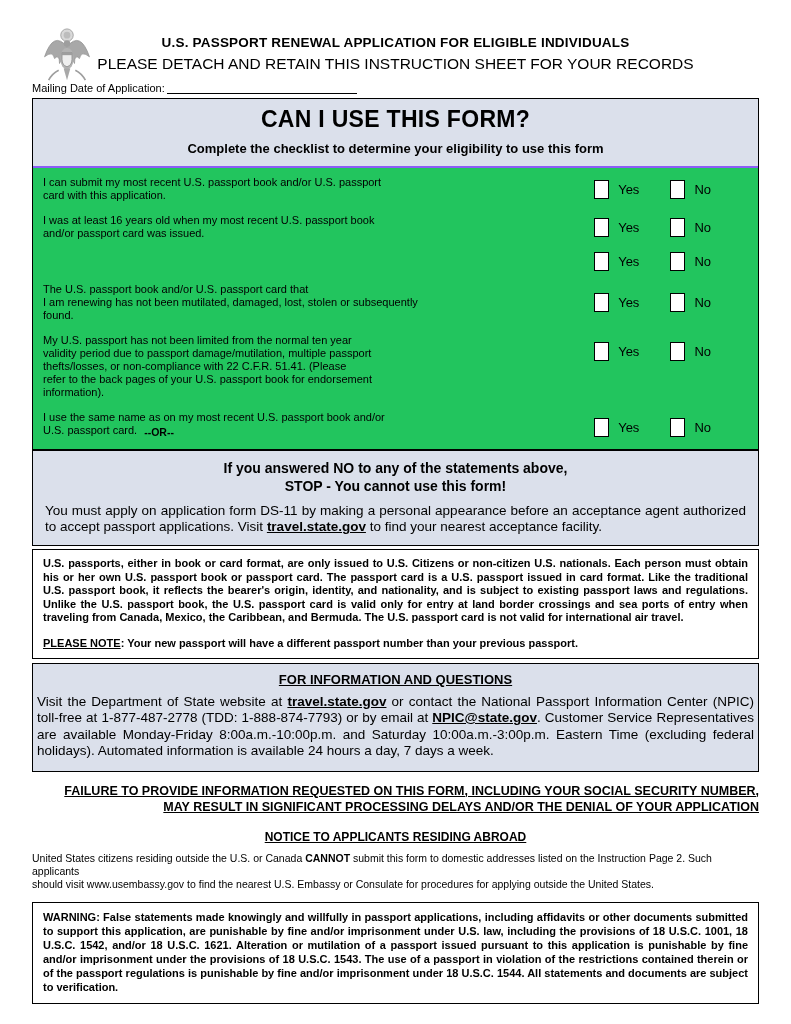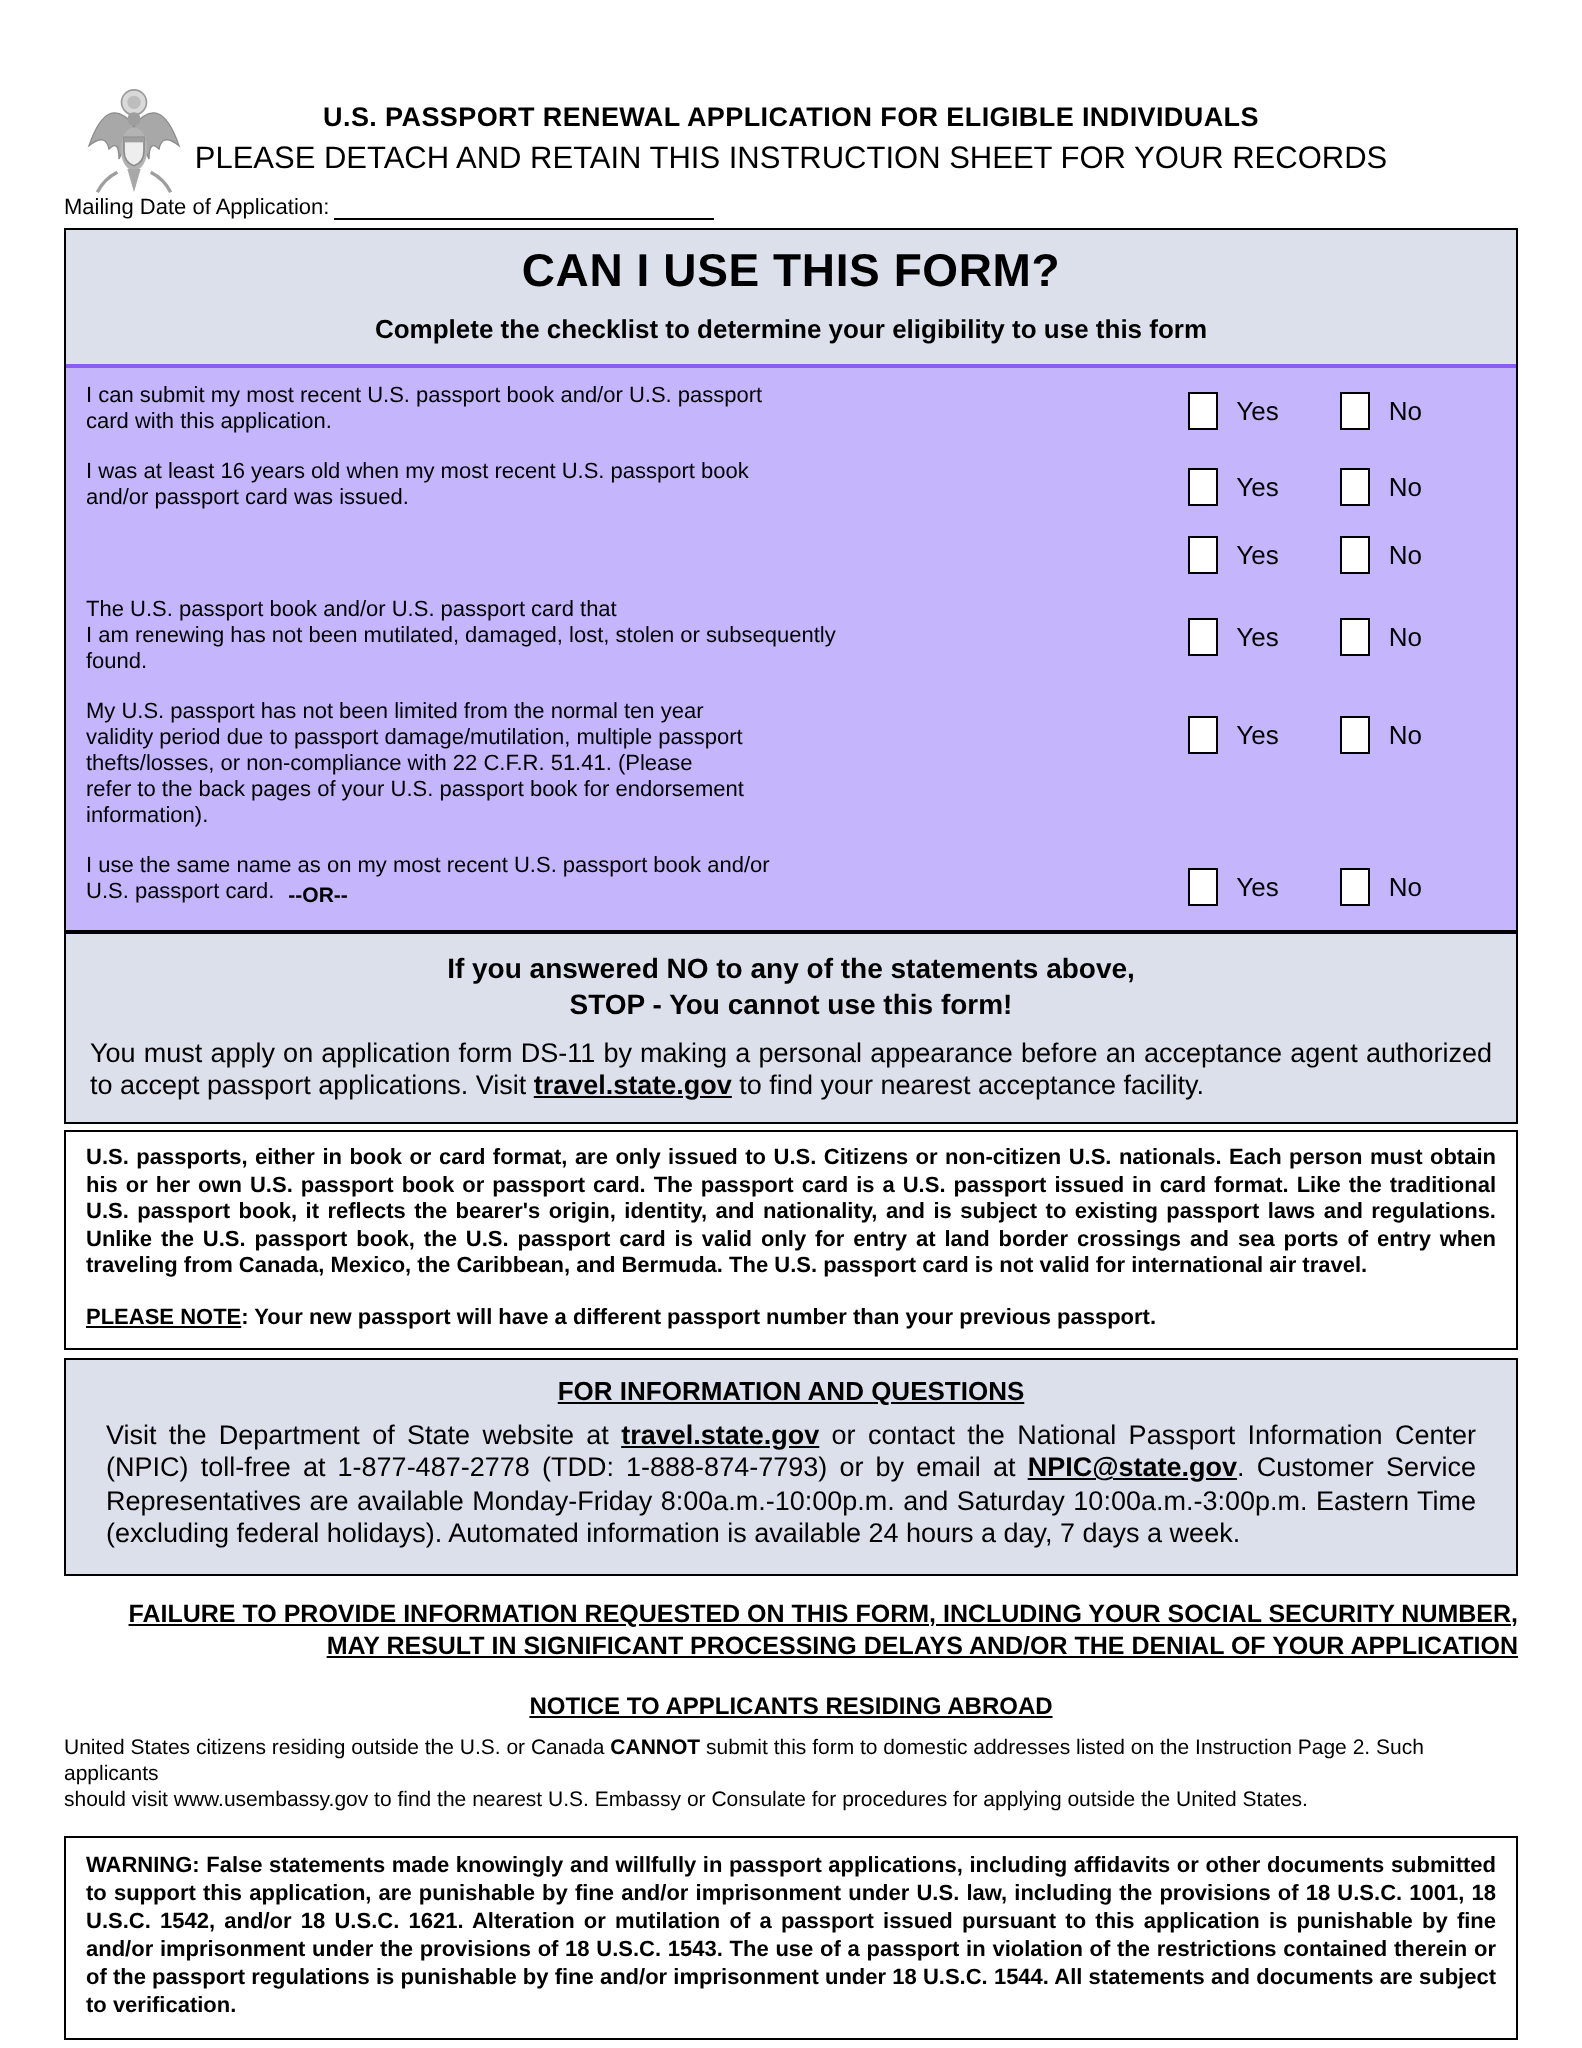--- a/index.html
+++ b/index.html
@@ -7,37 +7,37 @@
     --ink:#000000;
   }
   *{margin:0;padding:0;box-sizing:border-box;}
   html,body{background:#ffffff;}
   body{
     width:791px;height:1024px;overflow:hidden;
     font-family:"Liberation Sans","DejaVu Sans",sans-serif;
     color:var(--ink);
     position:relative;
   }
-  .page{width:727px;margin:16px auto;padding-top:26px;position:relative;}
+  .page{width:727px;margin:0 auto;padding-top:26px;position:relative;}
 
   
   .hdr{position:relative;text-align:center;min-height:64px;}
   .seal{position:absolute;left:10px;top:0;width:50px;height:60px;}
   .hdr-title{font-size:13.5px;font-weight:bold;letter-spacing:.2px;padding-top:9px;}
   .hdr-sub{font-size:15.5px;margin-top:5px;}
   .mail-row{font-size:11px;margin-top:9px;text-align:left;display:flex;align-items:center;}
   .fill-line{display:inline-block;width:190px;border-bottom:1px solid #000;height:12px;margin-left:2px;}
 
   
   .box{border:1.5px solid #000;}
   .elig{margin-top:4px;}
   .elig-head{background:var(--panel);border-bottom:2px solid #8b5cf6;padding:7px 0 10px;text-align:center;}
   .elig-title{font-size:23px;font-weight:bold;letter-spacing:.3px;}
   .elig-sub{font-size:13px;font-weight:bold;margin-top:8px;}
-  .elig-body{padding:8px 10px 10px 10px;background:#c4b5fd;}
+  .elig-body{padding:8px 10px 10px 10px;background:#22c55e;}
   .check-row{display:flex;align-items:center;margin-bottom:12px;}
   .check-row:last-child{margin-bottom:2px;}
   .check-text{font-size:11px;line-height:13px;white-space:pre-line;max-width:505px;}
   .or{font-weight:bold;font-size:10.5px;margin-left:7px;position:relative;top:2px;white-space:nowrap;}
   .t2{display:block;margin-top:7px;}
   .check-controls{display:flex;align-items:center;margin-left:auto;margin-right:37px;flex:none;}
   .check-controls.top{align-self:flex-start;}
   .mt11{margin-top:8px;} .mt9{margin-top:7px;}
   .checkbox{display:inline-block;width:15px;height:19px;border:1.7px solid #000;background:#fff;cursor:pointer;}
   .cb-label{font-size:13px;margin-left:9px;}
@@ -49,21 +49,21 @@
   .stop-body{font-size:13.5px;margin-top:8px;text-align:justify;line-height:16px;}
   .lnk{font-weight:bold;text-decoration:underline;cursor:pointer;}
 
   
   .pinfo{margin-top:3px;padding:7px 10px 9px;}
   .pinfo-body{font-size:11px;font-weight:bold;text-align:justify;line-height:13.5px;}
   .pinfo-note{font-size:11px;font-weight:bold;margin-top:12px;}
   .u{text-decoration:underline;}
 
   
-  .infoq{background:var(--panel);margin-top:4px;padding:8px 20px 11px;}
+  .infoq{background:var(--panel);margin-top:4px;padding:8px 4px 11px;}
   .infoq-title{font-size:13px;font-weight:bold;text-decoration:underline;text-align:center;}
   .infoq-body{font-size:13.5px;margin-top:7px;text-align:justify;line-height:16.5px;}
 
   
   .fail{margin-top:11px;text-align:right;font-size:12.5px;font-weight:bold;line-height:16px;}
   .fail span{text-decoration:underline;white-space:pre-line;}
 
   
   .abroad-title{margin-top:15px;text-align:center;font-size:12px;font-weight:bold;text-decoration:underline;}
   .abroad-body{font-size:10.5px;margin-top:8px;line-height:13px;}

